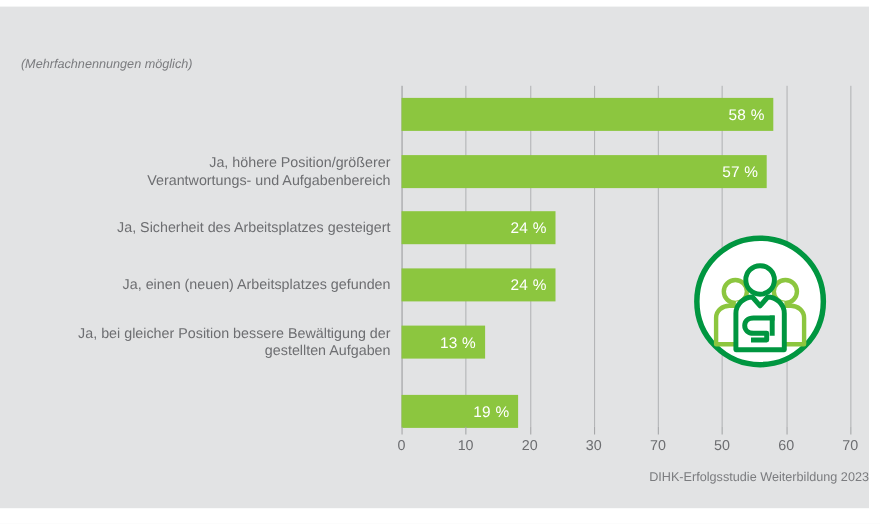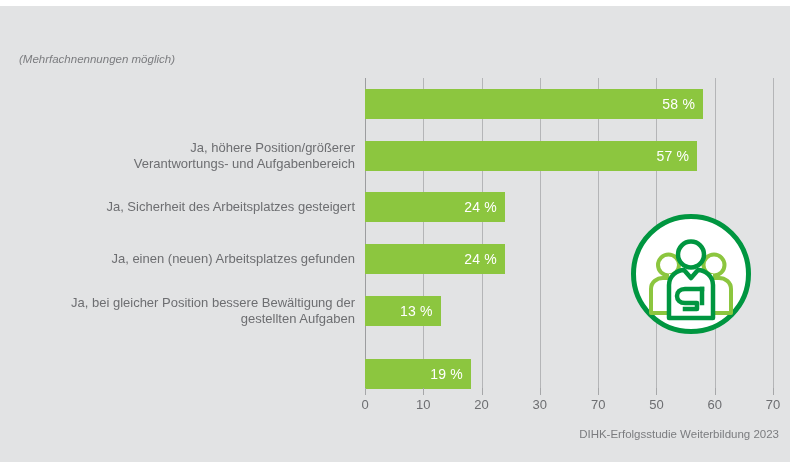--- a/index.html
+++ b/index.html
@@ -136,21 +136,21 @@
     top: 9px;
     font-size: 13px;
     color: #6d6e71;
     transform: translateX(-50%);
     white-space: nowrap;
   }
 
   
   #footer {
     position: absolute;
-    right: 21px;
+    right: 10px;
     top: 428px;
     font-size: 11.5px;
     color: #7b7c7f;
     white-space: nowrap;
     margin-left: 36px;
   }
 
   
   #badge {
     position: absolute;

